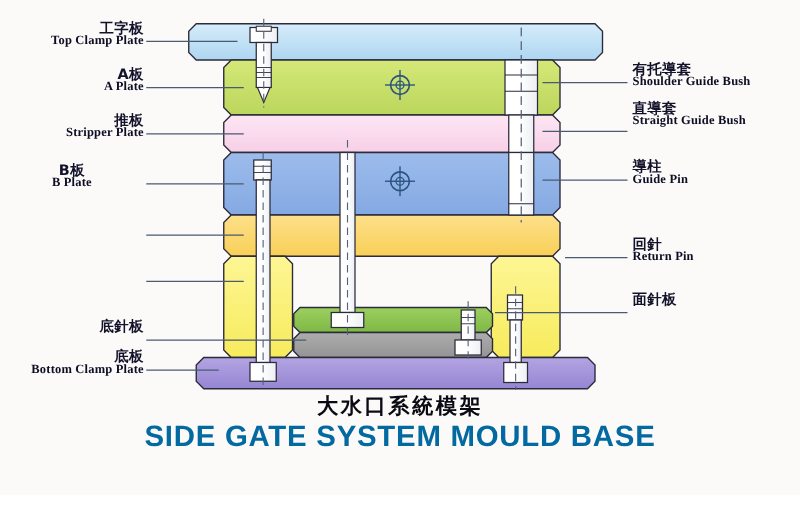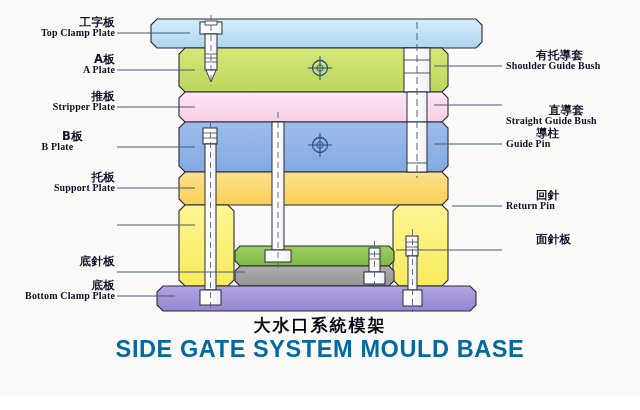--- a/index.html
+++ b/index.html
@@ -20,21 +20,20 @@
 
   
   .lbl{position:absolute;line-height:1.06;}
   .lbl .cn{
     font-family:"DejaVu Sans", sans-serif;
     font-weight:700;
     font-size:11.5px;
     color:#12122a;
     white-space:nowrap;
     letter-spacing:0.3px;
-    margin-left:30px;
   }
   .lbl .en{
     font-family:"Liberation Serif", serif;
     font-weight:700;
     font-size:10px;
     color:#0d0d24;
     white-space:nowrap;
     letter-spacing:0.15px;
   }
   .lbl.right-al{text-align:right;}
@@ -240,41 +239,37 @@
     <div class="lbl right-al" style="left:0;top:90px;width:115px;">
       <div class="cn">推板</div>
       <div class="en">Stripper Plate</div>
     </div>
 
     <div class="lbl right-al" style="left:0;top:130px;width:115px;text-align:center;">
       <div class="cn">B板</div>
       <div class="en">B Plate</div>
     </div>
 
-    <div class="lbl right-al" style="left:0;top:171px;width:115px;">
-      <div class="cn">托板</div>
-      <div class="en">Support Plate</div>
-    </div>
 
 
     <div class="lbl right-al" style="left:0;top:255px;width:115px;">
       <div class="cn">底針板</div>
     </div>
 
     <div class="lbl right-al" style="left:0;top:279px;width:115px;">
       <div class="cn">底板</div>
       <div class="en">Bottom Clamp Plate</div>
     </div>
 
     <div class="lbl left-al" style="left:506px;top:49px;">
       <div class="cn">有托導套</div>
       <div class="en">Shoulder Guide Bush</div>
     </div>
 
-    <div class="lbl left-al" style="left:506px;top:104px;text-align:center;">
+    <div class="lbl left-al" style="left:506px;top:80px;">
       <div class="cn">直導套</div>
       <div class="en">Straight Guide Bush</div>
     </div>
 
     <div class="lbl left-al" style="left:506px;top:127px;">
       <div class="cn">導柱</div>
       <div class="en">Guide Pin</div>
     </div>
 
     <div class="lbl left-al" style="left:506px;top:189px;">

